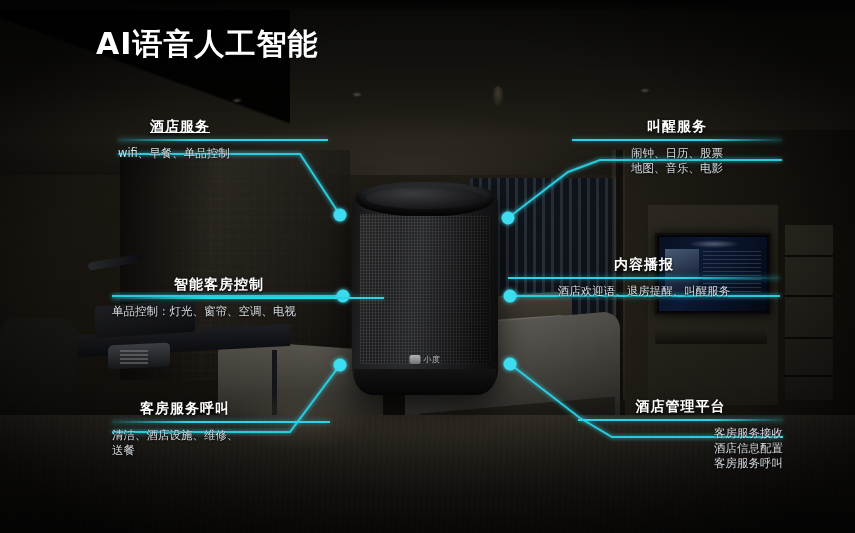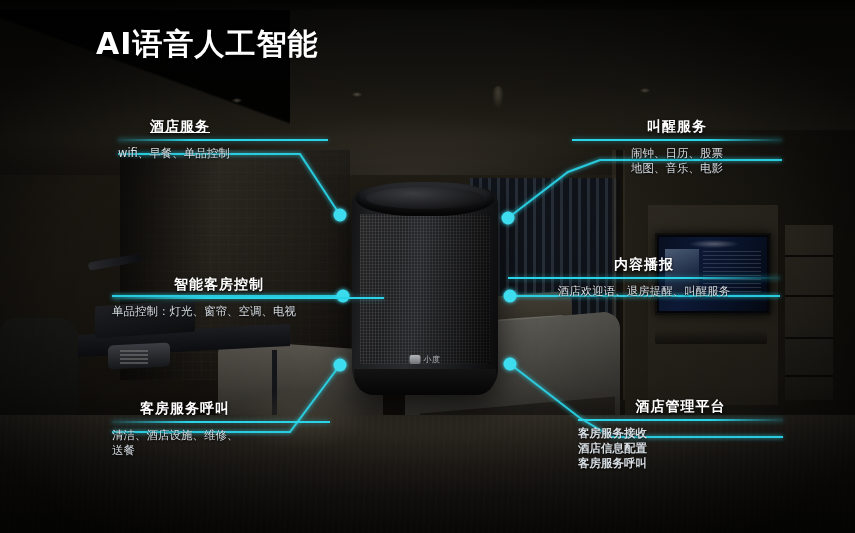--- a/index.html
+++ b/index.html
@@ -276,21 +276,21 @@
   #c-hotel-service .hd{padding-left:32px;text-decoration:underline;}
   #c-life-assistant  {left:572px;top:118px;width:210px;}
   #c-life-assistant .bd{text-align:center;}
   #c-room-control    {left:112px;top:276px;width:272px;}
   #c-room-control .hd{padding-left:62px;}
   #c-content-broadcast{left:508px;top:256px;width:272px;}
   #c-content-broadcast .bd{text-align:center;}
   #c-room-service    {left:112px;top:400px;width:218px;}
   #c-room-service .hd{padding-left:28px;}
   #c-management      {left:578px;top:398px;width:205px;}
-  #c-management .bd{text-align:left;font-weight:bold;}
+  #c-management .bd{text-align:right;}
 
   
   .links{position:absolute;inset:0;pointer-events:none;}
 </style>
 </head>
 <body>
 
 <div id="stage">
 
   <div class="room">

